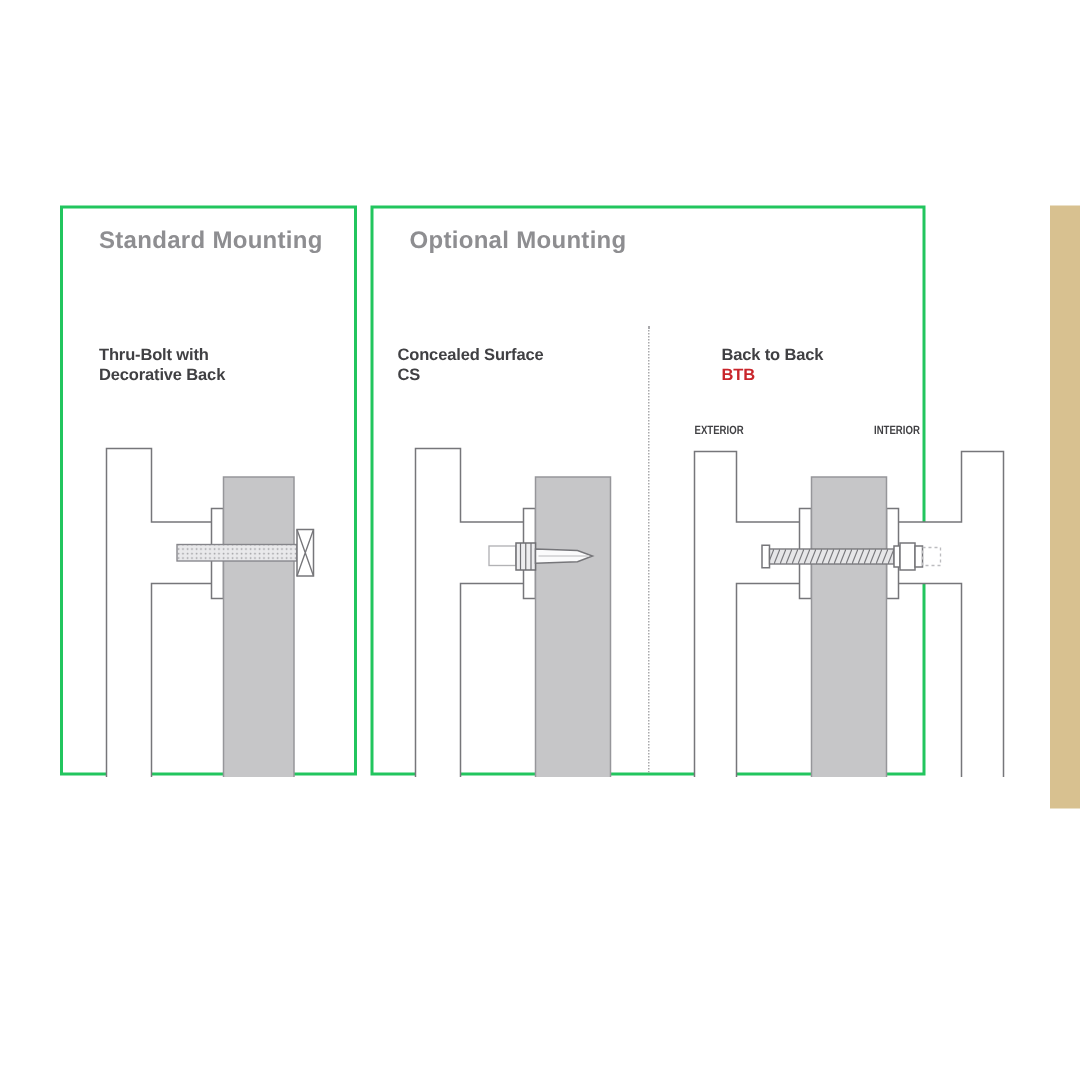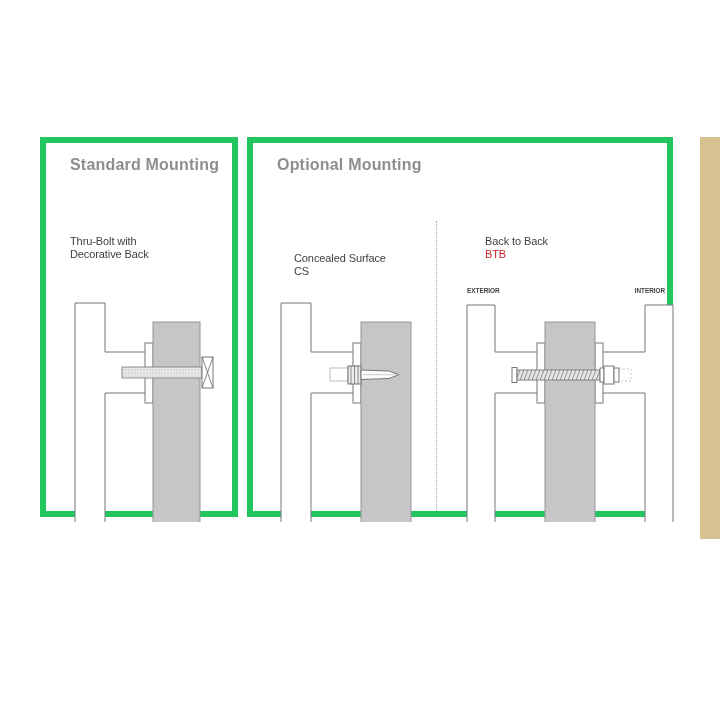--- a/index.html
+++ b/index.html
@@ -7,34 +7,34 @@
     width: 720px; height: 720px;
     background: #ffffff;
     font-family: "Liberation Sans", sans-serif;
     position: relative;
     overflow: hidden;
   }
   .panel {
     position: absolute;
     top: 137px;
     height: 380px;
-    border: 6px solid #22c55e;
+    border: 2px solid #22c55e;
     box-sizing: border-box;
     background: #ffffff;
   }
   .panel-standard { left: 40px;  width: 198px; }
-  .panel-optional { left: 247px; width: 426px; }
+  .panel-optional { left: 247px; width: 370px; }
   .panel-title {
     position: absolute; left: 24px; top: 13px; margin: 0;
     font-size: 16px; font-weight: bold; color: #8e8e91;
     letter-spacing: 0.2px; white-space: nowrap;
   }
   .method-label {
     position: absolute; top: 92px;
-    font-size: 11px; font-weight: normal; color: #404043;
+    font-size: 11px; font-weight: bold; color: #404043;
     line-height: 13px; letter-spacing: -0.1px; white-space: nowrap;
   }
   .method-label .code { display: block; }
   .side-label {
     position: absolute; top: 143px;
     font-size: 8px; font-weight: bold; color: #414144;
     white-space: nowrap;
   }
   .side-label.left  { left: 214px; transform: scaleX(0.8); transform-origin: left center; }
   .side-label.right { right: 2px;  transform: scaleX(0.8); transform-origin: right center; }
@@ -82,21 +82,21 @@
       <g>
         <rect x="137" y="57" width="11" height="31" fill="#ffffff" stroke="#76767a" stroke-width="1"></rect>
         <path d="M137,57 L148,88 M137,88 L148,57" fill="none" stroke="#76767a" stroke-width="0.9"></path>
       </g>
     </svg>
   </section>
 
   <section class="panel panel-optional">
     <h2 class="panel-title">Optional Mounting</h2>
 
-    <div class="method-label" style="left:41px;margin-top:17px;">
+    <div class="method-label" style="left:16px;">
       <span>Concealed Surface</span>
       <span class="code">CS</span>
     </div>
 
     <div class="method-label" style="left:214px;margin-left:18px;">
       <span>Back to Back</span>
       <span class="code" style="color: rgb(201, 37, 43);">BTB</span>
     </div>
 
     <div class="side-label left">EXTERIOR</div>

